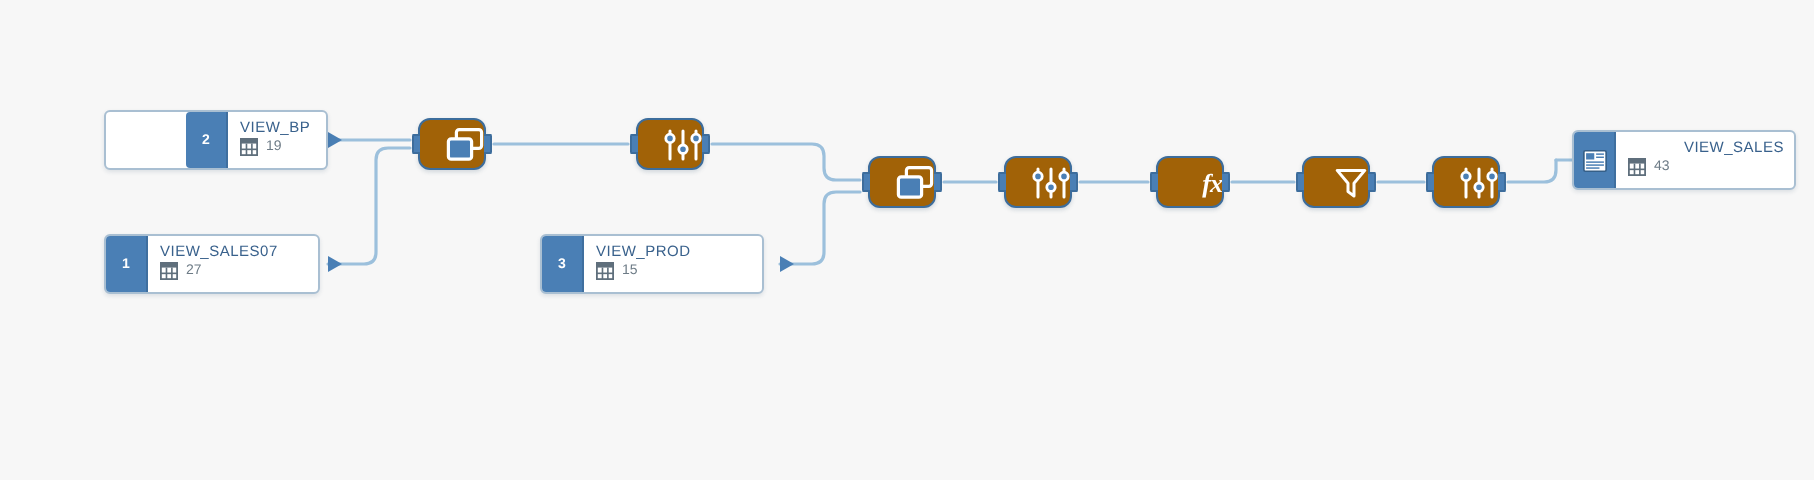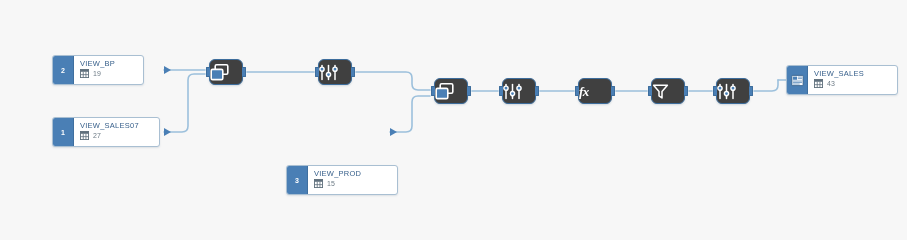--- a/index.html
+++ b/index.html
@@ -95,27 +95,27 @@
     width: 13px;
     height: 13px;
     display: block;
   }
 
   
   .opnode {
     position: absolute;
     width: 34px;
     height: 26px;
-    background: #404040;
+    background: #a16207;
     border: 1px solid #3d6d9c;
     border-radius: 6px;
     box-sizing: border-box;
     display: flex;
     align-items: center;
-    justify-content: flex-start;
+    justify-content: flex-end;
     box-shadow: 0 1px 2px rgba(40,70,100,0.18);
     z-index: 3;
   }
   
   .opnode::before,
   .opnode::after {
     content: "";
     position: absolute;
     top: 7px;
     width: 4px;
@@ -168,21 +168,21 @@
       <path d="M778,80 L786,80"></path>
     </g>
 
     <g fill="#4a7fb5">
       <polygon points="164,66 171,70 164,74"></polygon>
       <polygon points="164,128 171,132 164,136"></polygon>
       <polygon points="390,128 397,132 390,136"></polygon>
     </g>
   </svg>
 
-  <div class="tnode" style="left:52px; top:55px; width:92px;">
+  <div class="tnode" style="left:52px; top:55px; width:112px;padding-left:40px;">
     <div class="badge">2</div>
     <div class="body">
       <div class="title">VIEW_BP</div>
       <div class="meta">
         <svg class="grid-ico" viewBox="0 0 10 10">
           <rect x="0.5" y="0.5" width="9" height="9" fill="#ffffff" stroke="#5f6f7c" stroke-width="1"></rect>
           <rect x="0.5" y="0.5" width="9" height="2.6" fill="#5f6f7c"></rect>
           <line x1="3.6" y1="3.1" x2="3.6" y2="9.5" stroke="#5f6f7c" stroke-width="0.9"></line>
           <line x1="6.6" y1="3.1" x2="6.6" y2="9.5" stroke="#5f6f7c" stroke-width="0.9"></line>
           <line x1="0.5" y1="6.3" x2="9.5" y2="6.3" stroke="#5f6f7c" stroke-width="0.9"></line>
@@ -202,21 +202,21 @@
           <rect x="0.5" y="0.5" width="9" height="2.6" fill="#5f6f7c"></rect>
           <line x1="3.6" y1="3.1" x2="3.6" y2="9.5" stroke="#5f6f7c" stroke-width="0.9"></line>
           <line x1="6.6" y1="3.1" x2="6.6" y2="9.5" stroke="#5f6f7c" stroke-width="0.9"></line>
           <line x1="0.5" y1="6.3" x2="9.5" y2="6.3" stroke="#5f6f7c" stroke-width="0.9"></line>
         </svg>
         <span class="count">27</span>
       </div>
     </div>
   </div>
 
-  <div class="tnode" style="left:286px; top:117px; width:112px;margin-top:48px;">
+  <div class="tnode" style="left:270px; top:117px; width:112px;">
     <div class="badge">3</div>
     <div class="body">
       <div class="title">VIEW_PROD</div>
       <div class="meta">
         <svg class="grid-ico" viewBox="0 0 10 10">
           <rect x="0.5" y="0.5" width="9" height="9" fill="#ffffff" stroke="#5f6f7c" stroke-width="1"></rect>
           <rect x="0.5" y="0.5" width="9" height="2.6" fill="#5f6f7c"></rect>
           <line x1="3.6" y1="3.1" x2="3.6" y2="9.5" stroke="#5f6f7c" stroke-width="0.9"></line>
           <line x1="6.6" y1="3.1" x2="6.6" y2="9.5" stroke="#5f6f7c" stroke-width="0.9"></line>
           <line x1="0.5" y1="6.3" x2="9.5" y2="6.3" stroke="#5f6f7c" stroke-width="0.9"></line>
@@ -282,21 +282,21 @@
         <line x1="3" y1="1.5" x2="3" y2="15.5"></line>
         <line x1="9.5" y1="1.5" x2="9.5" y2="15.5"></line>
         <line x1="16" y1="1.5" x2="16" y2="15.5"></line>
       </g>
       <circle cx="3" cy="5.2" r="2.1" fill="#4a7fb5" stroke="#ffffff" stroke-width="1.4"></circle>
       <circle cx="9.5" cy="10.6" r="2.1" fill="#4a7fb5" stroke="#ffffff" stroke-width="1.4"></circle>
       <circle cx="16" cy="5.2" r="2.1" fill="#4a7fb5" stroke="#ffffff" stroke-width="1.4"></circle>
     </svg>
   </div>
 
-  <div class="tnode" style="left:786px; top:65px; width:112px;">
+  <div class="tnode" style="left:786px; top:65px; width:112px;text-align:right;">
     <div class="badge icon-badge">
       <svg class="doc-ico" viewBox="0 0 14 14">
         <rect x="1" y="1.5" width="12" height="11" rx="0.8" fill="#ffffff" stroke="#355f88" stroke-width="0.9"></rect>
         <rect x="2.2" y="2.8" width="4.4" height="3.4" fill="#4a7fb5"></rect>
         <g stroke="#4a7fb5" stroke-width="0.8">
           <line x1="7.6" y1="3.3" x2="11.8" y2="3.3"></line>
           <line x1="7.6" y1="5.0" x2="11.8" y2="5.0"></line>
           <line x1="2.2" y1="7.6" x2="11.8" y2="7.6"></line>
           <line x1="2.2" y1="9.2" x2="11.8" y2="9.2"></line>
           <line x1="2.2" y1="10.8" x2="9.4" y2="10.8"></line>

